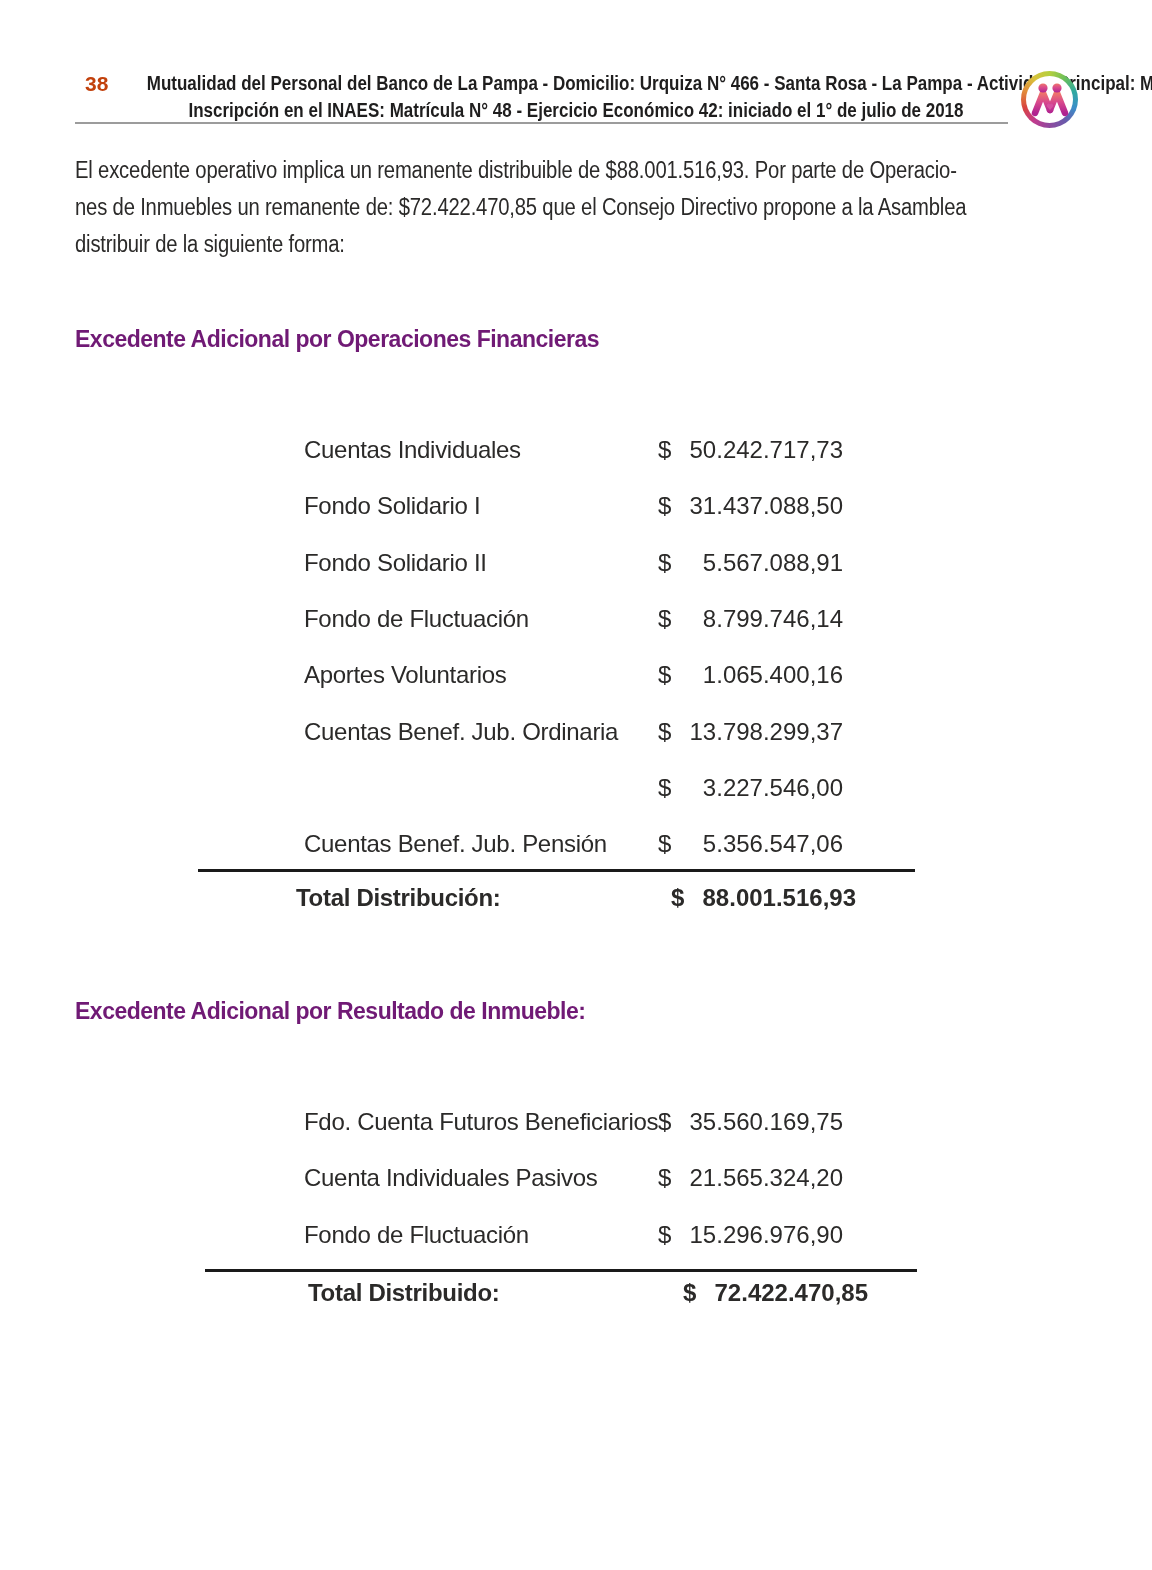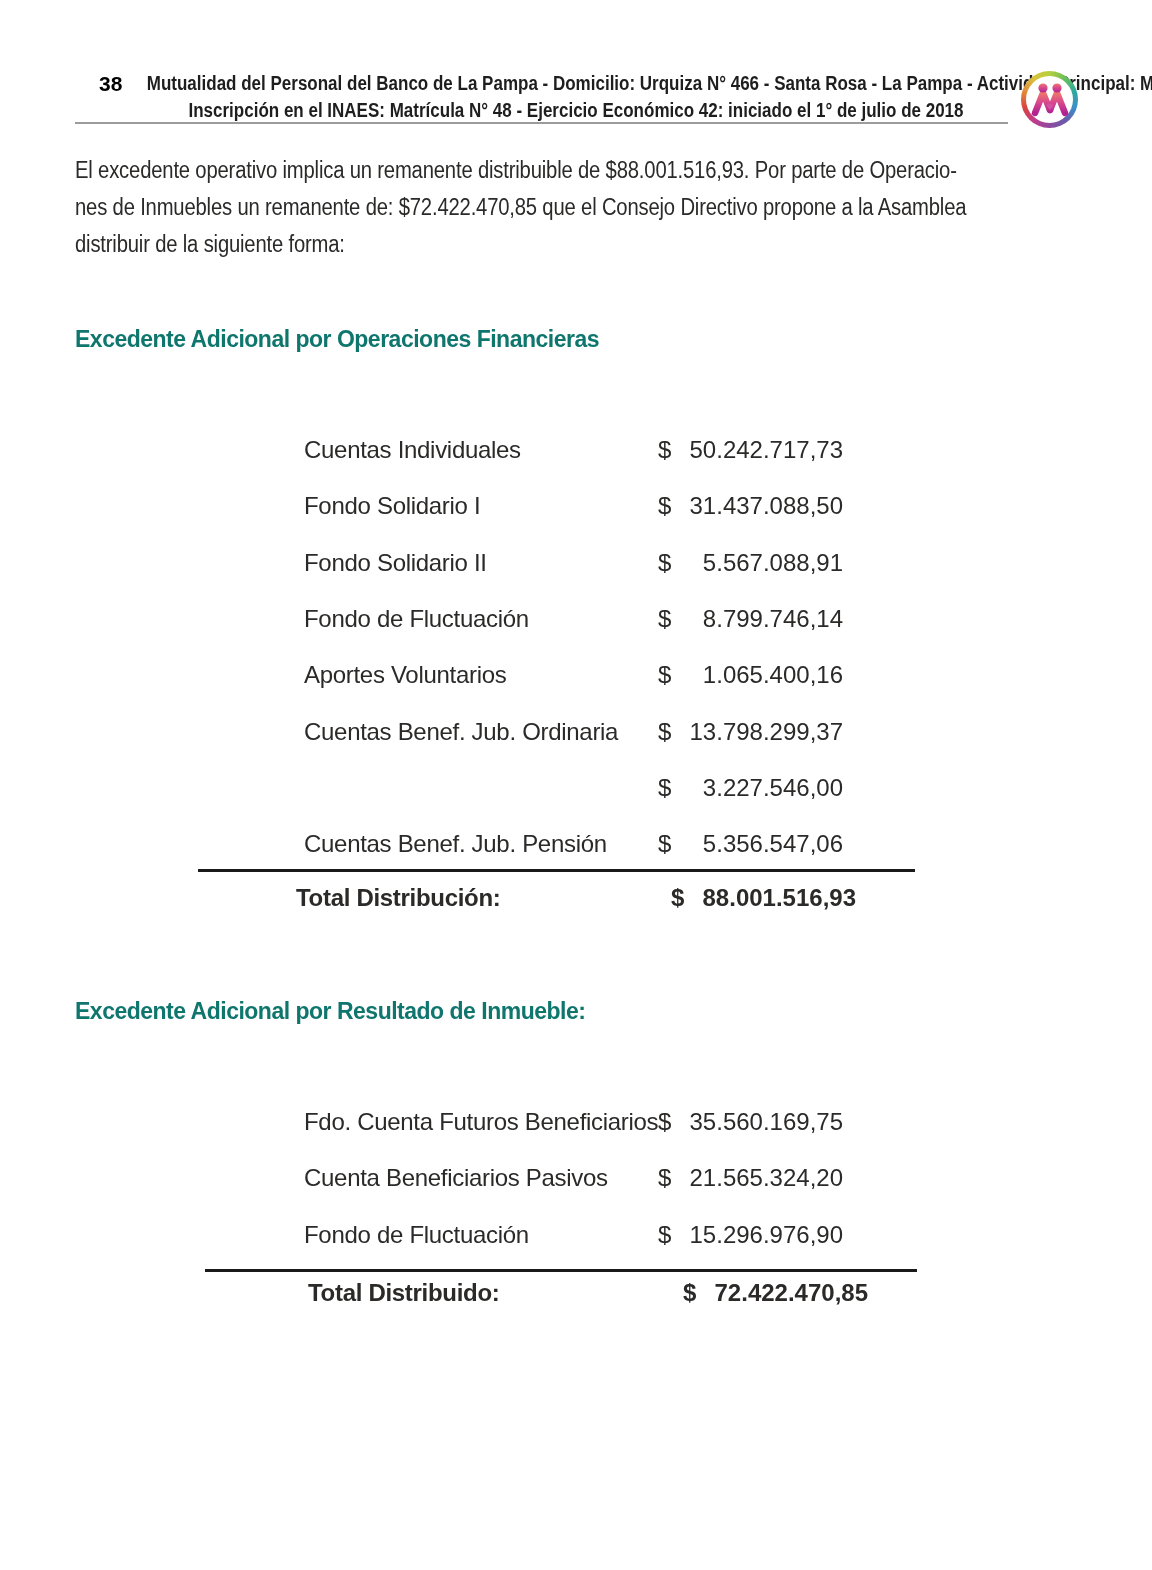--- a/index.html
+++ b/index.html
@@ -6,22 +6,22 @@
   .page{
     position:relative;
     width:1152px;height:1570px;
     background:#ffffff;
     font-family:"Liberation Sans", sans-serif;
     color:#2b2a29;
     overflow:hidden;
   }
   
   .page-num{
-    position:absolute;left:99px;top:72px;
-    font-size:21px;font-weight:bold;color:#000000;
+    position:absolute;left:85px;top:72px;
+    font-size:21px;font-weight:bold;color:#c2410c;
   }
   .header-text{
     position:absolute;left:71px;top:70px;width:1010px;
     text-align:center;font-weight:bold;color:#1f1e1e;
     font-size:20px;line-height:27px;
     transform:scaleX(0.85);transform-origin:50% 0;
   }
   .header-text span{display:block;white-space:nowrap;}
   .header-rule{
     position:absolute;left:75px;top:122px;width:933px;height:2px;
@@ -43,21 +43,21 @@
   .intro{
     position:absolute;left:75px;top:152px;width:1140px;
     font-size:23px;line-height:37px;letter-spacing:-0.2px;
     transform:scaleX(0.88);transform-origin:0 0;
   }
   .intro span{display:block;white-space:nowrap;}
   
   .sec-heading{
     position:absolute;left:75px;
     font-size:23px;font-weight:bold;letter-spacing:-0.5px;
-    color:#0f766e;white-space:nowrap;
+    color:#701a75;white-space:nowrap;
   }
   .sec-heading.h1{top:326px;}
   .sec-heading.h2{top:998px;}
   
   .dist-table{position:absolute;left:0;width:1152px;}
   .t1{top:422px;}
   .t2{top:1094px;}
   .trow{position:relative;height:56.3px;display:flex;align-items:center;padding-left:32px;}
   .tlabel{
     margin-left:272px;font-size:24px;letter-spacing:-0.3px;white-space:nowrap;
@@ -193,21 +193,21 @@
 
   <div class="dist-table t2">
     <div class="trow">
       <span class="tlabel">Fdo. Cuenta Futuros Beneficiarios</span>
       <span class="tval">
           <span>$</span>
           <span>35.560.169,75</span>
         </span>
     </div>
     <div class="trow">
-      <span class="tlabel">Cuenta Beneficiarios Pasivos</span>
+      <span class="tlabel">Cuenta Individuales Pasivos</span>
       <span class="tval">
           <span>$</span>
           <span>21.565.324,20</span>
         </span>
     </div>
     <div class="trow">
       <span class="tlabel">Fondo de Fluctuación</span>
       <span class="tval">
           <span>$</span>
           <span>15.296.976,90</span>

